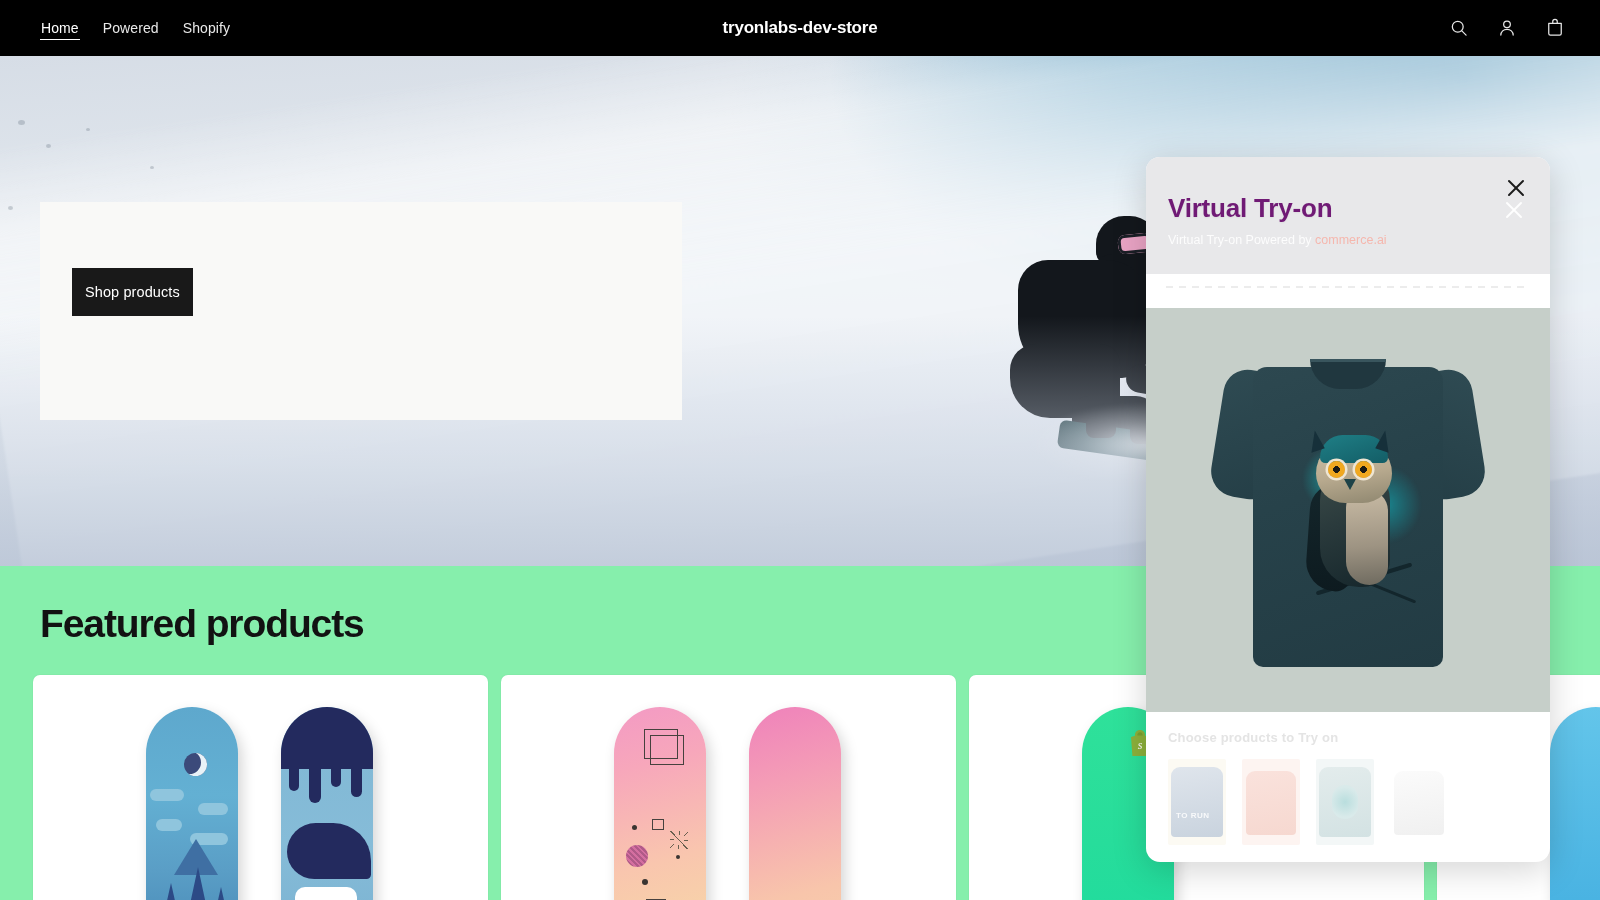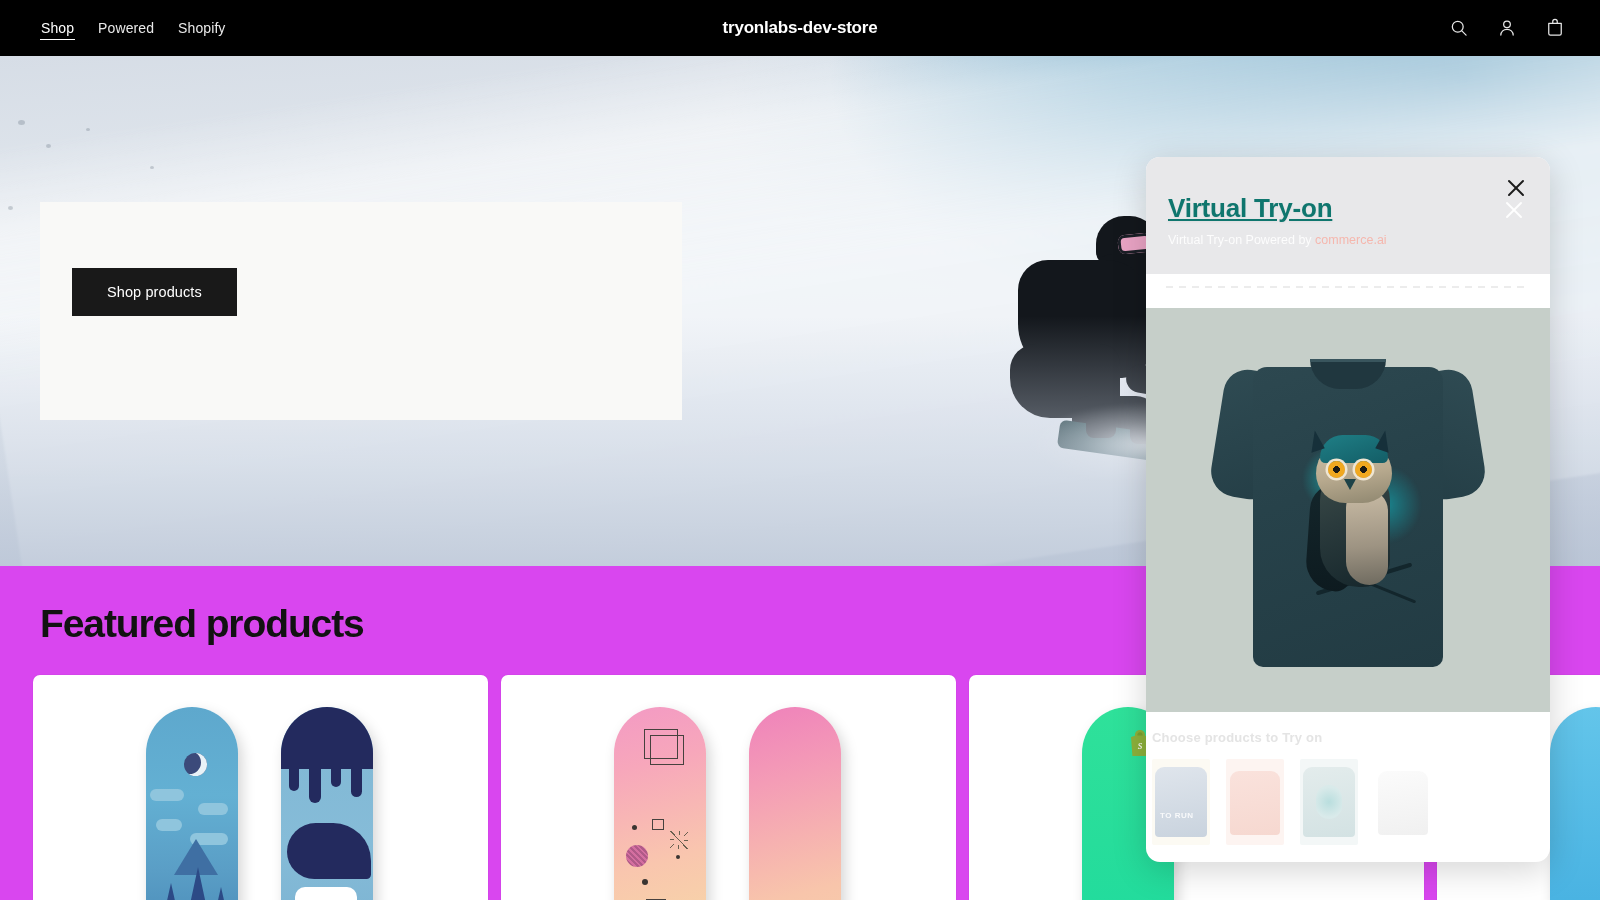--- a/index.html
+++ b/index.html
@@ -78,27 +78,27 @@
     font-size:44px; font-weight:bold; letter-spacing:-1.2px; color:#121212;
     line-height:1.05;
   }
   .hero-sub {
     margin-top:22px; font-size:15.5px; color:#3f3f3f; letter-spacing:.05px;
   }
   .hero-btn {
     margin-top:24px; align-self:flex-start;
     background:#191919; color:#fff; border:0;
     font-family:inherit; font-size:14.5px; letter-spacing:.1px;
-    padding:16px 35px; cursor:pointer;
+    padding:16px 13px; cursor:pointer;
   }
 
   
   .featured {
     position:absolute; left:0; top:566px; width:1600px; height:334px;
-    background:#d946ef;
+    background:#86efac;
   }
   .featured h2 {
     margin:36px 0 0 40px; font-size:39px; font-weight:bold;
     letter-spacing:-1.1px; color:#121212;
   }
   .cards {
     position:absolute; left:33px; top:109px; display:flex; gap:13px;
   }
   .card {
     width:455px; height:300px; background:#fff; border-radius:7px;
@@ -136,23 +136,22 @@
   .tryon {
     position:absolute; left:1146px; top:157px; width:404px; height:705px;
     background:#fff; border-radius:14px; overflow:hidden;
     box-shadow:0 8px 34px rgba(0,0,0,.17); z-index:30;
   }
   .tryon-head {
     position:relative; height:117px; background:#e8e8ea;
     padding:36px 0 0 22px;
   }
   .tryon-title {
-    font-size:26px; font-weight:bold; color:#0f766e; letter-spacing:-.2px;
+    font-size:26px; font-weight:bold; color:#701a75; letter-spacing:-.2px;
     text-shadow:0 1px 2px rgba(0,0,0,.05);
-    text-decoration:underline;
   }
   .tryon-subtitle {
     margin-top:9px; font-size:12.5px; color:rgba(255,255,255,.88);
   }
   .tryon-subtitle a { color:#f5b7ae; text-decoration:none; }
   .close-dark {
     position:absolute; right:22px; top:19px; width:24px; height:24px;
     cursor:pointer; color:#1c1c1c;
   }
   .close-light {
@@ -236,21 +235,21 @@
     background:radial-gradient(circle at 50% 50%, #1a1a14 0 27%, #f0a81f 28% 100%);
     box-shadow:0 0 0 2.5px #efe6d2; }
   .art .eyeL { left:48px; } .art .eyeR { left:75px; }
   .art .beak { position:absolute; left:64px; top:52px; width:0;height:0;
     border-left:6px solid transparent; border-right:6px solid transparent; border-top:11px solid #1e4348; }
   .art .branch { position:absolute; left:34px; top:150px; width:100px; height:4px;
     background:#13262c; transform:rotate(-17deg); border-radius:2px; }
   .art .branch2 { position:absolute; left:76px; top:162px; width:62px; height:3px;
     background:#13262c; transform:rotate(22deg); border-radius:2px; }
 
-  .tryon-foot { background:#fff; padding:18px 22px 0 6px; position:relative; }
+  .tryon-foot { background:#fff; padding:18px 22px 0 22px; position:relative; }
   .choose-label {
     font-size:13px; color:#e4e4e4; font-weight:bold; letter-spacing:.2px;
   }
   .thumbs { margin-top:14px; display:flex; gap:16px; }
   .thumb {
     width:58px; height:86px; border-radius:2px; position:relative; overflow:hidden;
     cursor:pointer;
     text-align:right;
   }
   .t-run { background:#fcfaf3; }
@@ -264,21 +263,21 @@
   .t-white { background:#fff; }
   .t-white .sh { position:absolute; left:4px; top:12px; width:50px; height:64px; background:linear-gradient(170deg,#fbfbfb,#f0f0f0); border-radius:9px 9px 4px 4px; }
 </style>
 </head>
 <body>
 
 <div class="stage">
 
   <div class="header">
     <nav class="nav">
-      <a href="#" class="active">Shop</a>
+      <a href="#" class="active">Home</a>
       <a href="#">Powered</a>
       <a href="#">Shopify</a>
     </nav>
     <div class="brand">tryonlabs-dev-store</div>
     <div class="hdr-icons">
       <div class="ic">
         <svg viewBox="0 0 24 24" width="20" height="20" fill="none" stroke="#e6e6e6" stroke-width="1.5">
           <circle cx="10.5" cy="10.5" r="6.5"></circle>
             <line x1="15.4" y1="15.4" x2="20.5" y2="20.5" stroke-linecap="round"></line>
         </svg>

